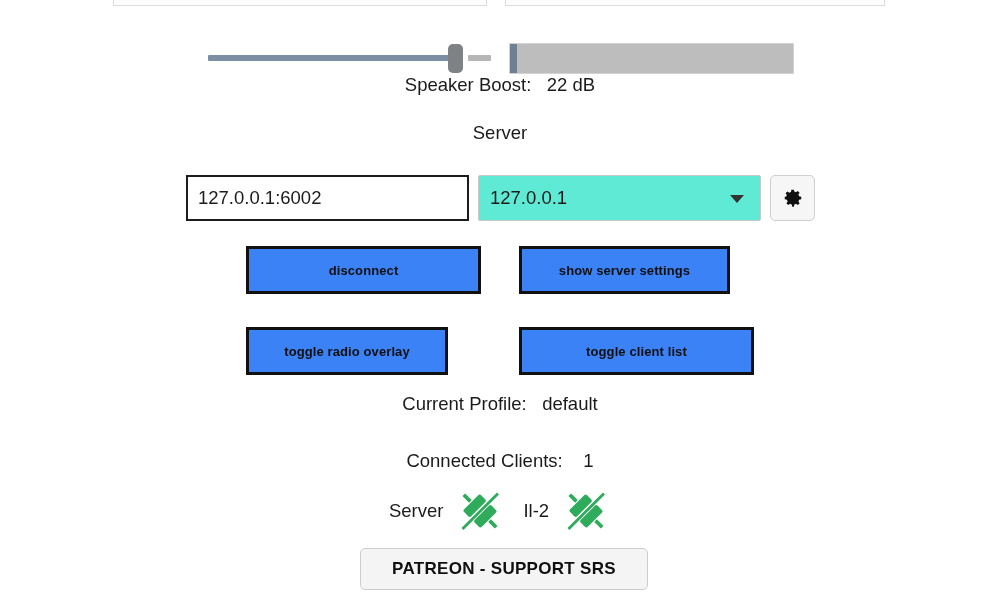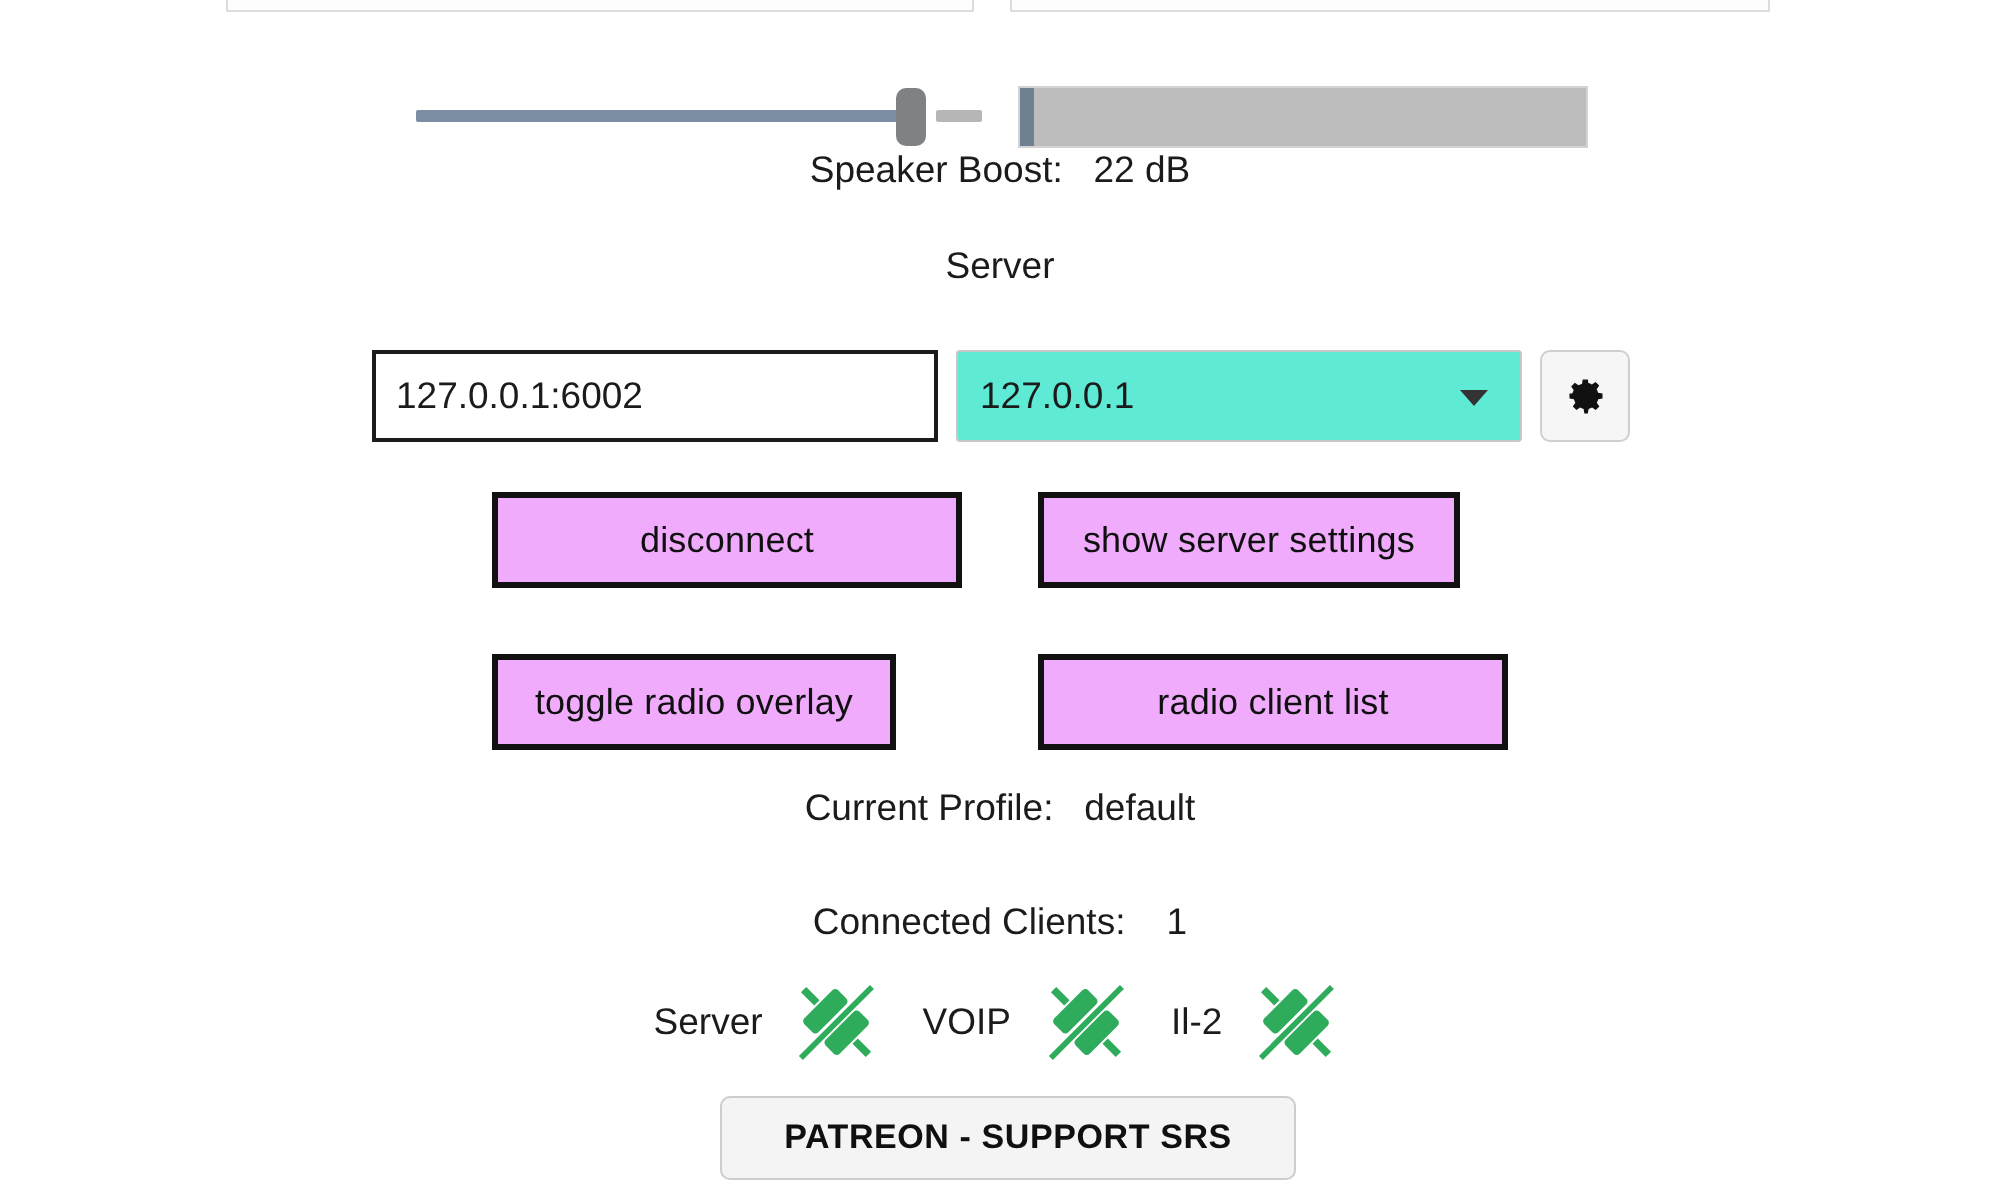--- a/index.html
+++ b/index.html
@@ -144,25 +144,25 @@
     align-items: center;
     justify-content: center;
   }
   #server-settings-gear-button svg { display: block; }
 
   
   .action-button {
     position: absolute;
     height: 48px;
     box-sizing: border-box;
-    background: #f0abfc;
+    background: #3b82f6;
     border: 3px solid #111111;
     font-family: "Liberation Sans", sans-serif;
-    font-size: 18px;
-    font-weight: normal;
+    font-size: 13px;
+    font-weight: bold;
     color: #101010;
     display: flex;
     align-items: center;
     justify-content: center;
     letter-spacing: 0.1px;
     border-radius: 0;
   }
   #disconnect-button          { left: 246px; top: 246px; width: 235px; }
   #show-server-settings-button{ left: 519px; top: 246px; width: 211px; }
   #toggle-radio-overlay-button{ left: 246px; top: 327px; width: 202px; }
@@ -247,54 +247,41 @@
         <path fill="#111111" d="M12 8.2a3.8 3.8 0 1 0 0 7.6 3.8 3.8 0 0 0 0-7.6zm0 5.9a2.1 2.1 0 1 1 0-4.2 2.1 2.1 0 0 1 0 4.2z"></path>
         <path fill="#111111" d="M21 13.4v-2.8l-2.4-.4a6.9 6.9 0 0 0-.8-1.9l1.4-2-2-2-2 1.4a6.9 6.9 0 0 0-1.9-.8L13 3h-2.8l-.4 2.4a6.9 6.9 0 0 0-1.9.8l-2-1.4-2 2 1.4 2a6.9 6.9 0 0 0-.8 1.9L3 10.6v2.8l2.4.4c.2.7.5 1.3.8 1.9l-1.4 2 2 2 2-1.4c.6.3 1.2.6 1.9.8l.4 2.4H13l.4-2.4c.7-.2 1.3-.5 1.9-.8l2 1.4 2-2-1.4-2c.3-.6.6-1.2.8-1.9l2.3-.4z"></path>
       </svg>
     </span>
   </div>
 </div>
 
 <div class="action-button" id="disconnect-button">disconnect</div>
 <div class="action-button" id="show-server-settings-button">show server settings</div>
 <div class="action-button" id="toggle-radio-overlay-button">toggle radio overlay</div>
-<div class="action-button" id="toggle-client-list-button">radio client list</div>
+<div class="action-button" id="toggle-client-list-button">toggle client list</div>
 
 <div class="caption" id="current-profile-caption">Current Profile:   default</div>
 <div class="caption" id="connected-clients-caption">Connected Clients:    1</div>
 
 <div id="status-row">
 
   <div class="status-item">
     <span class="status-label">Server</span>
     <svg class="status-plug-icon" viewBox="0 0 48 48">
       <g transform="rotate(-45 24 24)">
         <path fill="#2eab5b" d="M22.2 2h3.6v9h-3.6z"></path>
         <path fill="#2eab5b" d="M14.5 12h19a2 2 0 0 1 2 2v5.5a2 2 0 0 1-2 2h-19a2 2 0 0 1-2-2V14a2 2 0 0 1 2-2z"></path>
         <path fill="#2eab5b" d="M14.5 26.5h19a2 2 0 0 1 2 2V34a2 2 0 0 1-2 2h-19a2 2 0 0 1-2-2v-5.5a2 2 0 0 1 2-2z"></path>
         <path fill="#2eab5b" d="M22.2 37h3.6v9h-3.6z"></path>
         <path fill="#ffffff" d="M12.5 22.4h23v3.2h-23z"></path>
       </g>
       <path fill="#2eab5b" d="M6.2 40.3 40.3 6.2l1.9 1.9L8.1 42.2z"></path>
     </svg>
   </div>
 
-  <div class="status-item">
-    <span class="status-label">VOIP</span>
-    <svg class="status-plug-icon" viewBox="0 0 48 48">
-      <g transform="rotate(-45 24 24)">
-        <path fill="#2eab5b" d="M22.2 2h3.6v9h-3.6z"></path>
-        <path fill="#2eab5b" d="M14.5 12h19a2 2 0 0 1 2 2v5.5a2 2 0 0 1-2 2h-19a2 2 0 0 1-2-2V14a2 2 0 0 1 2-2z"></path>
-        <path fill="#2eab5b" d="M14.5 26.5h19a2 2 0 0 1 2 2V34a2 2 0 0 1-2 2h-19a2 2 0 0 1-2-2v-5.5a2 2 0 0 1 2-2z"></path>
-        <path fill="#2eab5b" d="M22.2 37h3.6v9h-3.6z"></path>
-        <path fill="#ffffff" d="M12.5 22.4h23v3.2h-23z"></path>
-      </g>
-      <path fill="#2eab5b" d="M6.2 40.3 40.3 6.2l1.9 1.9L8.1 42.2z"></path>
-    </svg>
-  </div>
 
   <div class="status-item">
     <span class="status-label">Il-2</span>
     <svg class="status-plug-icon" viewBox="0 0 48 48">
       <g transform="rotate(-45 24 24)">
         <path fill="#2eab5b" d="M22.2 2h3.6v9h-3.6z"></path>
         <path fill="#2eab5b" d="M14.5 12h19a2 2 0 0 1 2 2v5.5a2 2 0 0 1-2 2h-19a2 2 0 0 1-2-2V14a2 2 0 0 1 2-2z"></path>
         <path fill="#2eab5b" d="M14.5 26.5h19a2 2 0 0 1 2 2V34a2 2 0 0 1-2 2h-19a2 2 0 0 1-2-2v-5.5a2 2 0 0 1 2-2z"></path>
         <path fill="#2eab5b" d="M22.2 37h3.6v9h-3.6z"></path>
         <path fill="#ffffff" d="M12.5 22.4h23v3.2h-23z"></path>

